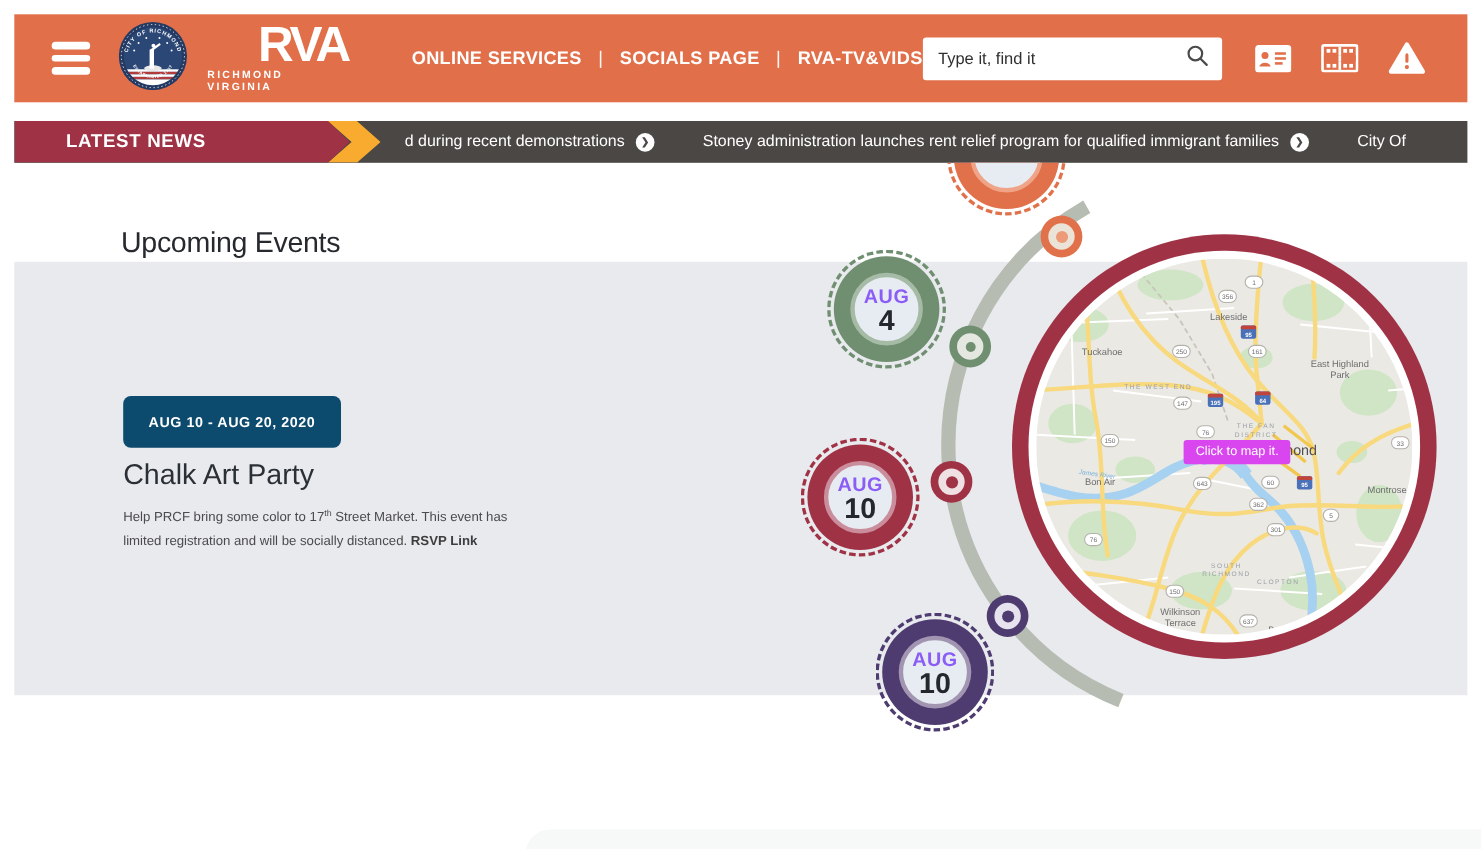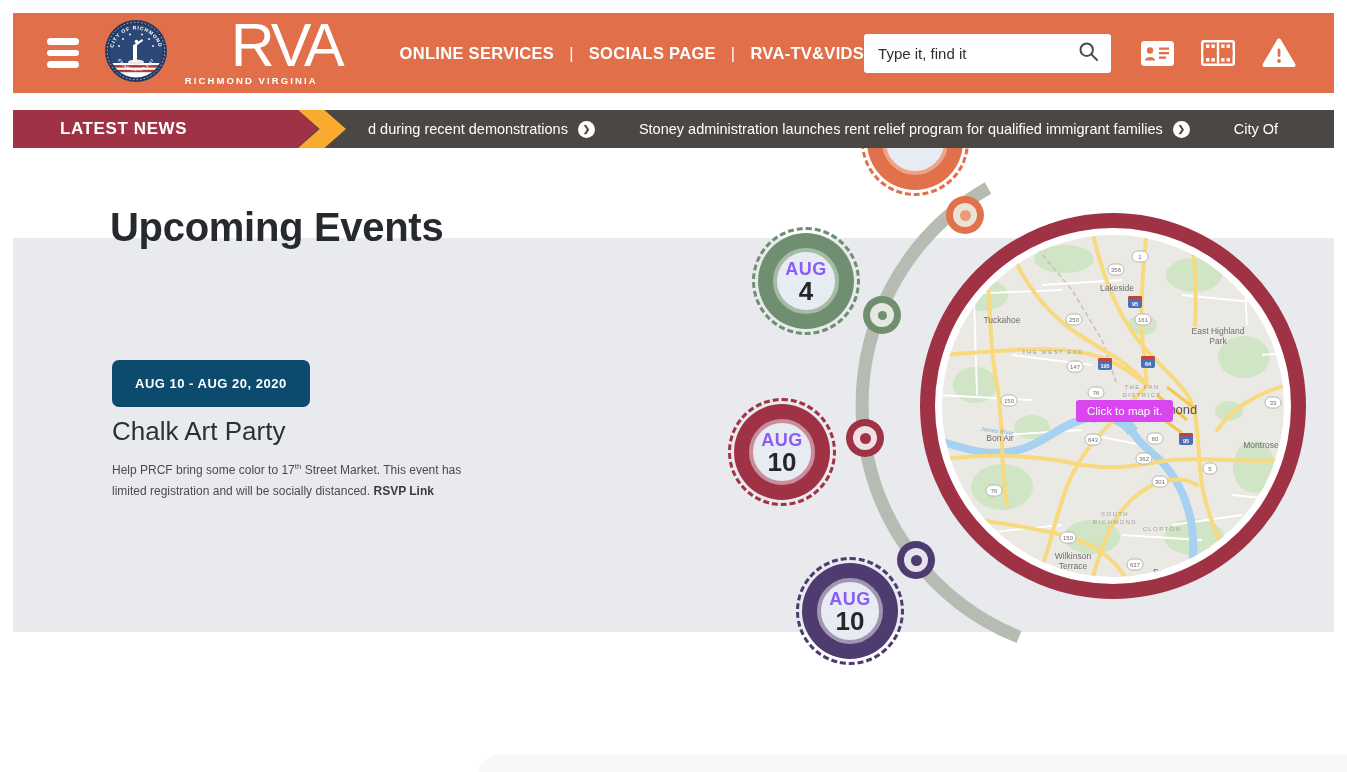--- a/index.html
+++ b/index.html
@@ -7,21 +7,21 @@
   body { font-family:"Liberation Sans", sans-serif; }
   .page { position:relative; width:1347px; height:772px; background:#fff; overflow:hidden; }
 
   
   .header { position:absolute; left:13px; top:13px; width:1321px; height:80px;
             background:#e1704a; display:flex; align-items:center; padding:0 38px 0 34px; }
   .hamburger { width:38px; display:flex; flex-direction:column; gap:5px; cursor:pointer; }
   .hamburger span { display:block; height:6.5px; border-radius:4px; background:#fff; }
   .seal { margin-left:26px; flex:0 0 auto; }
   .rva-logo { margin-left:18px; color:#fff; }
-  .rva-word { font-size:61px; font-weight:400; letter-spacing:-3px; line-height:0.85;margin-left:46px; }
+  .rva-word { font-size:45px; font-weight:700; letter-spacing:-3px; line-height:0.85;margin-left:46px; }
   .rva-tag { font-size:9.5px; font-weight:700; letter-spacing:2.1px; margin-top:4px; }
   .nav { margin-left:58px; display:flex; align-items:center; gap:15px; color:#fff;
          font-size:16.5px; font-weight:700; letter-spacing:0.3px; white-space:nowrap; }
   .nav .sep { font-weight:400; opacity:0.95; }
   .nav-link { cursor:pointer; }
   .search-box { margin-left:auto; width:290px; height:39px; background:#fff; border-radius:3px;
                 display:flex; align-items:center; padding:0 12px 0 14px; }
   .search-box input { border:none; outline:none; flex:1; font-size:15px; color:#2f2f2f;
                       font-family:"Liberation Sans", sans-serif; background:transparent; }
   .search-box input::placeholder { color:#2f2f2f; opacity:1; }
@@ -38,21 +38,21 @@
              margin:0 44px 0 10px; flex:0 0 auto; }
   .news-label { position:absolute; left:0; top:0; width:305px; height:38px; background:#a03246;
                 clip-path:polygon(0 0, calc(100% - 20px) 0, 100% 50%, calc(100% - 20px) 100%, 0 100%);
                 color:#fff; font-size:17px; font-weight:700; letter-spacing:0.6px;
                 display:flex; align-items:center; padding-left:47px; }
   .news-chevron { position:absolute; left:285px; top:0; width:48px; height:38px; background:#f8ab2e;
                 clip-path:polygon(0 0, 55% 0, 100% 50%, 55% 100%, 0 100%, 45% 50%); }
 
   
   .main { position:absolute; left:0; top:148px; width:1347px; height:624px; overflow:hidden; }
-  .events-title { position:absolute; left:110px; top:57px; font-size:40px; font-weight:700;
+  .events-title { position:absolute; left:110px; top:57px; font-size:26px; font-weight:400;
                   color:#26292e; letter-spacing:-0.3px; }
   .gray-section { position:absolute; left:13px; top:90px; width:1321px; height:394px; background:#e8eaee; }
   .date-badge { position:absolute; left:112px; top:212px; height:47px; line-height:47px;
                 background:#0c4a6e; color:#fff; border-radius:7px; padding:0 23px;
                 font-size:13px; font-weight:700; letter-spacing:0.5px; }
   .event-title { position:absolute; left:112px; top:268px; font-size:26px; font-weight:400; color:#2b3036; }
   .event-desc { position:absolute; left:112px; top:308px; width:380px; font-size:12px;
                 line-height:21px; color:#4b4b4b; }
   .event-desc sup { font-size:8px; }
   .rsvp { font-weight:700; color:#3d3d3d; cursor:pointer; }

